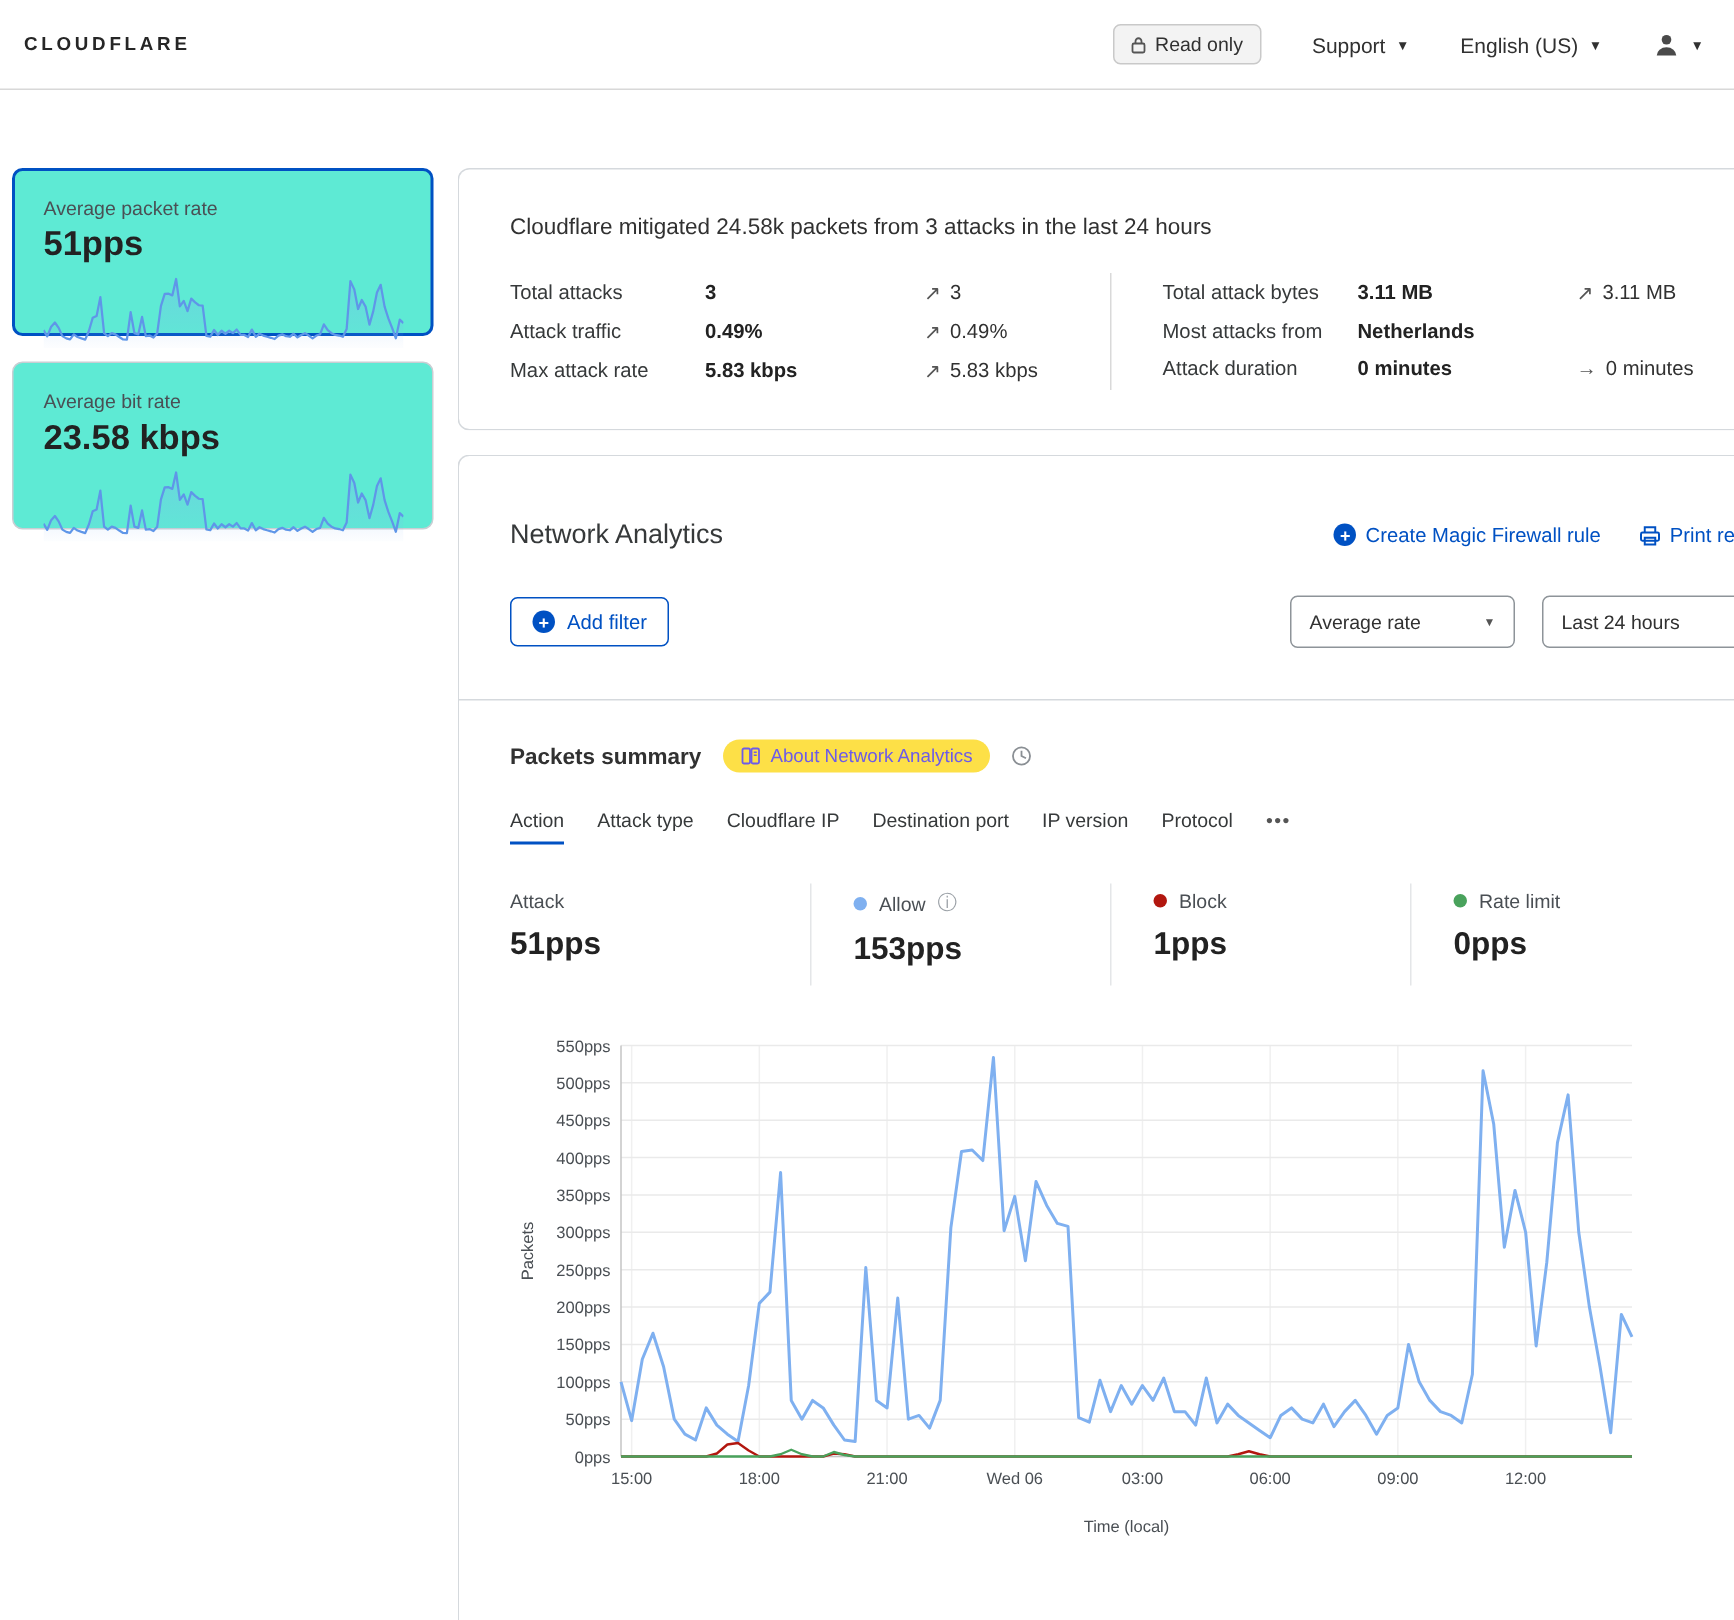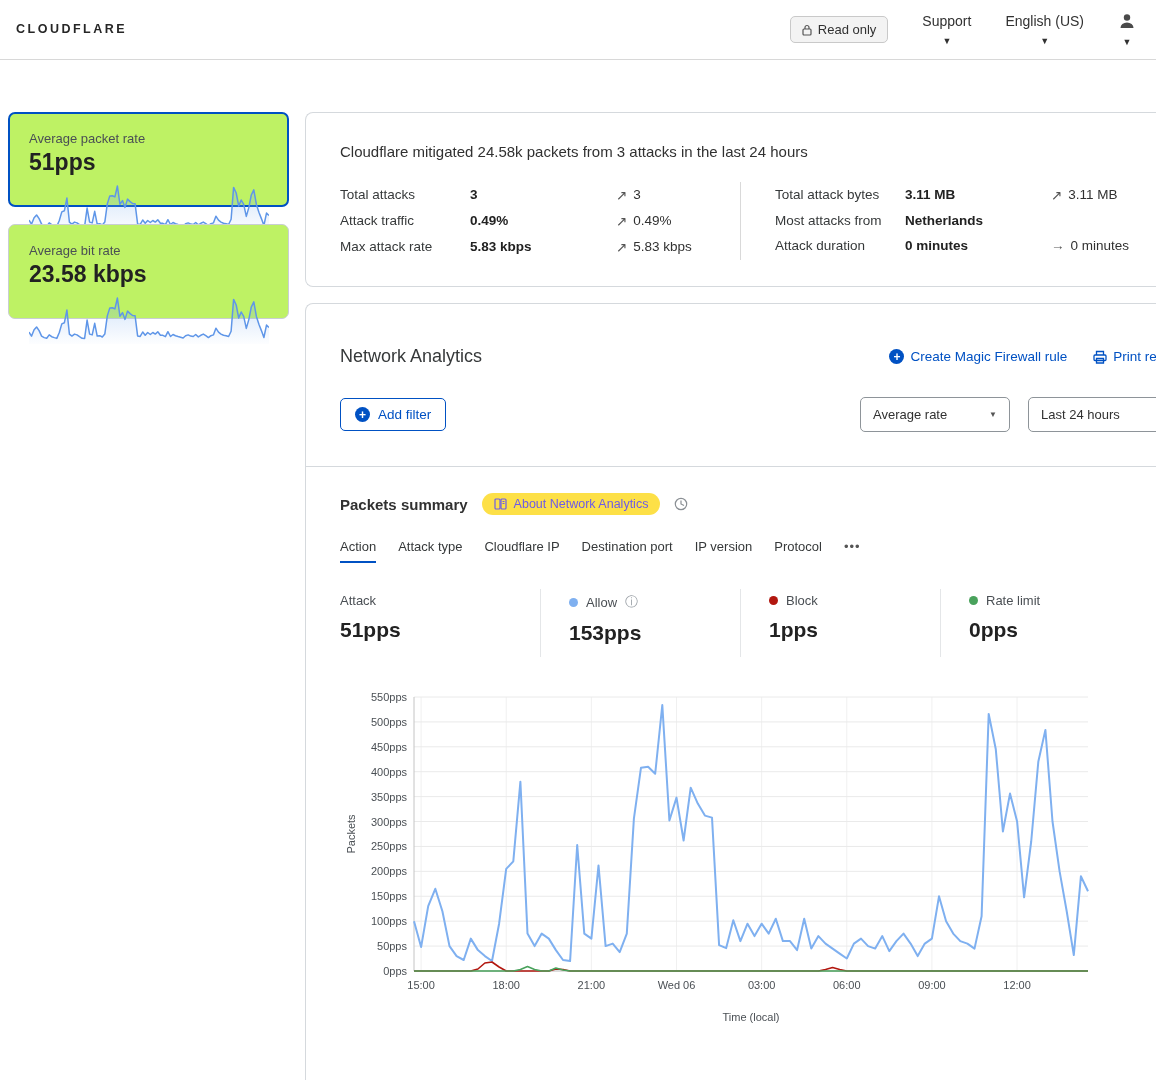--- a/index.html
+++ b/index.html
@@ -7,29 +7,29 @@
     font-family:"Liberation Sans", sans-serif; color:#36393a; }
 
   
   .header { height:60px; border-bottom:1px solid #d8d8d8; display:flex;
     align-items:center; justify-content:space-between; padding:0 20px 0 16px; background:#fff; }
   .logo { display:flex; flex-direction:row; align-items:center; width:110px; }
   .logo-word { font-size:12.5px; font-weight:bold; letter-spacing:2.5px; color:#262626; margin-top:-2px; }
   .header-right { display:flex; align-items:center; gap:34px; }
   .readonly-badge { display:flex; align-items:center; gap:6px; background:#f3f3f3;
     border:1px solid #c9c9c9; border-radius:5px; padding:5px 11px; font-size:13px; color:#313131; }
-  .hdr-item { display:flex; align-items:center; gap:7px; font-size:14px; color:#313131; cursor:pointer;flex-direction:column; }
+  .hdr-item { display:flex; align-items:center; gap:7px; font-size:14px; color:#313131; cursor:pointer; }
   .caret { font-size:9px; color:#313131; }
 
   
   .content { display:flex; padding-top:52px; }
   .left-col { width:281px; margin-left:8px; flex:none; display:flex; flex-direction:column; gap:17px; }
   .right-col { flex:1; margin-left:16px; display:flex; flex-direction:column; gap:16px; }
 
-  .mini-card { border:1px solid #c9ced3; border-radius:7px; padding:18px 20px 10px; background:#bef264; height:95px; }
+  .mini-card { border:1px solid #c9ced3; border-radius:7px; padding:18px 20px 10px; background:#5eead4; height:112px; }
   .mini-card.selected { border:2px solid #0051c3; padding:17px 19px 9px; }
   .mini-label { font-size:13px; color:#4a4f54; }
   .mini-value { font-size:23px; font-weight:bold; color:#222; margin-top:3px; }
   .mini-spark { margin-top:4px; }
 
   .card { border:1px solid #d5d9dd; border-radius:8px 0 0 8px; border-right:none; background:#fff;
     margin-right:-2px; }
 
   
   .summary-card { padding:30px 34px 26px; }

